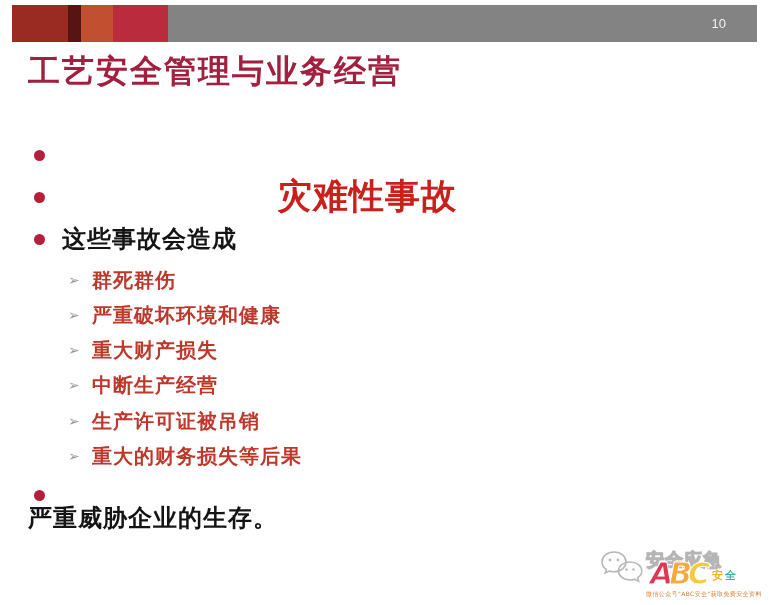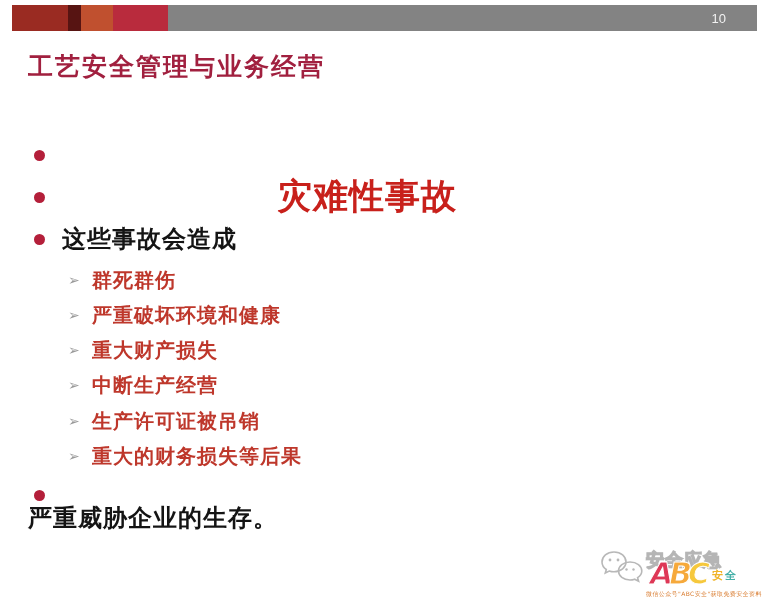--- a/index.html
+++ b/index.html
@@ -1,30 +1,30 @@
 <!DOCTYPE html>
 <html><head>
 <meta charset="utf-8">
 <style>
   html,body{margin:0;padding:0;background:#ffffff;}
   .slide{
     position:relative;width:784px;height:605px;background:#ffffff;overflow:hidden;
     font-family:"DejaVu Serif","Liberation Serif",serif;
   }
   
-  .topbar{position:absolute;top:5px;left:12px;width:745px;height:26px;display:flex;}
+  .topbar{position:absolute;top:5px;left:12px;width:745px;height:37px;display:flex;}
   .blk{height:100%;}
   .blk-brick{width:56px;background:#9a2b22;}
   .blk-maroon{width:13px;background:#571412;}
   .blk-orange{width:32px;background:#c0502f;}
   .blk-crimson{width:55px;background:#b92b3d;}
   .blk-gray{flex:1;background:#838383;display:flex;align-items:center;justify-content:flex-end;}
   .pagenum{color:#f2f2f2;font-family:"Liberation Sans",sans-serif;font-size:13px;padding-right:31px;}
   
-  .title{position:absolute;top:50px;left:28px;font-size:25px;font-weight:bold;color:#a1203f;letter-spacing:2px;}
+  .title{position:absolute;top:50px;left:28px;font-size:32px;font-weight:bold;color:#a1203f;letter-spacing:2px;}
   
   .row{position:absolute;left:28px;display:flex;align-items:flex-start;}
   .marker-col{width:34px;display:flex;justify-content:flex-start;}
   .dot{width:11px;height:11px;border-radius:50%;background:#b41f3a;margin-top:12px;margin-left:6px;}
   .main-text{font-size:24px;font-weight:bold;color:#141414;letter-spacing:1px;line-height:34px;}
   .highlight-text{font-size:35px;font-weight:bold;color:#c8201b;letter-spacing:1px;line-height:32px;margin-left:215px;}
   .r1{top:138px;} .r2{top:180px;} .r3{top:222px;} .r4{top:478px;flex-direction:column;}
   .sub{position:absolute;left:68px;display:flex;align-items:flex-start;}
   .arrow{color:#9a9a9a;font-size:14px;line-height:26px;width:24px;font-family:"DejaVu Sans",sans-serif;}
   .sub-text{font-size:20px;font-weight:bold;color:#be372b;letter-spacing:1px;line-height:26px;}

